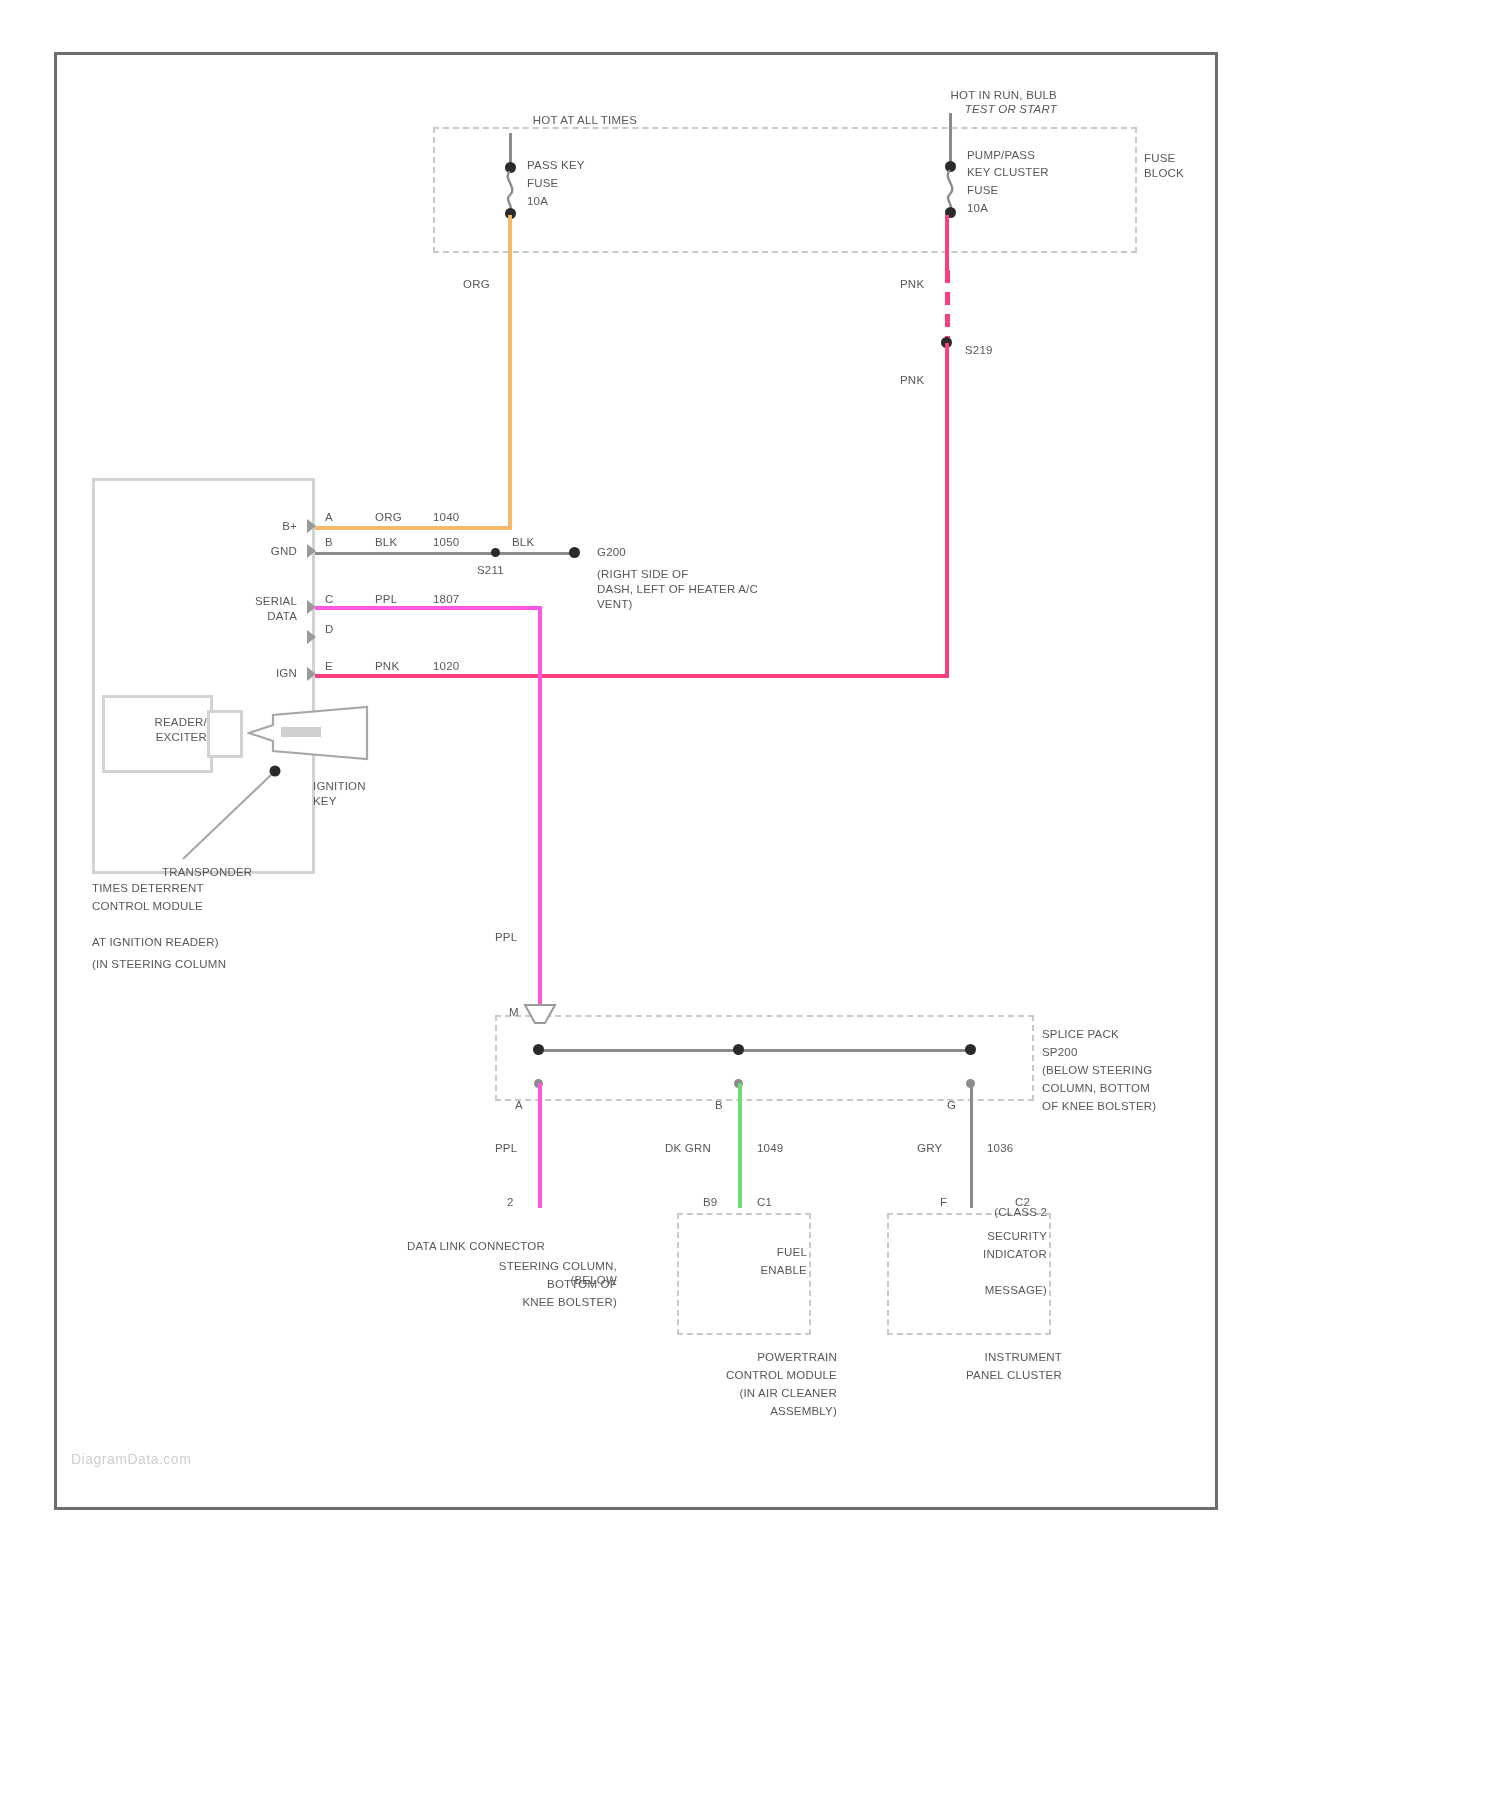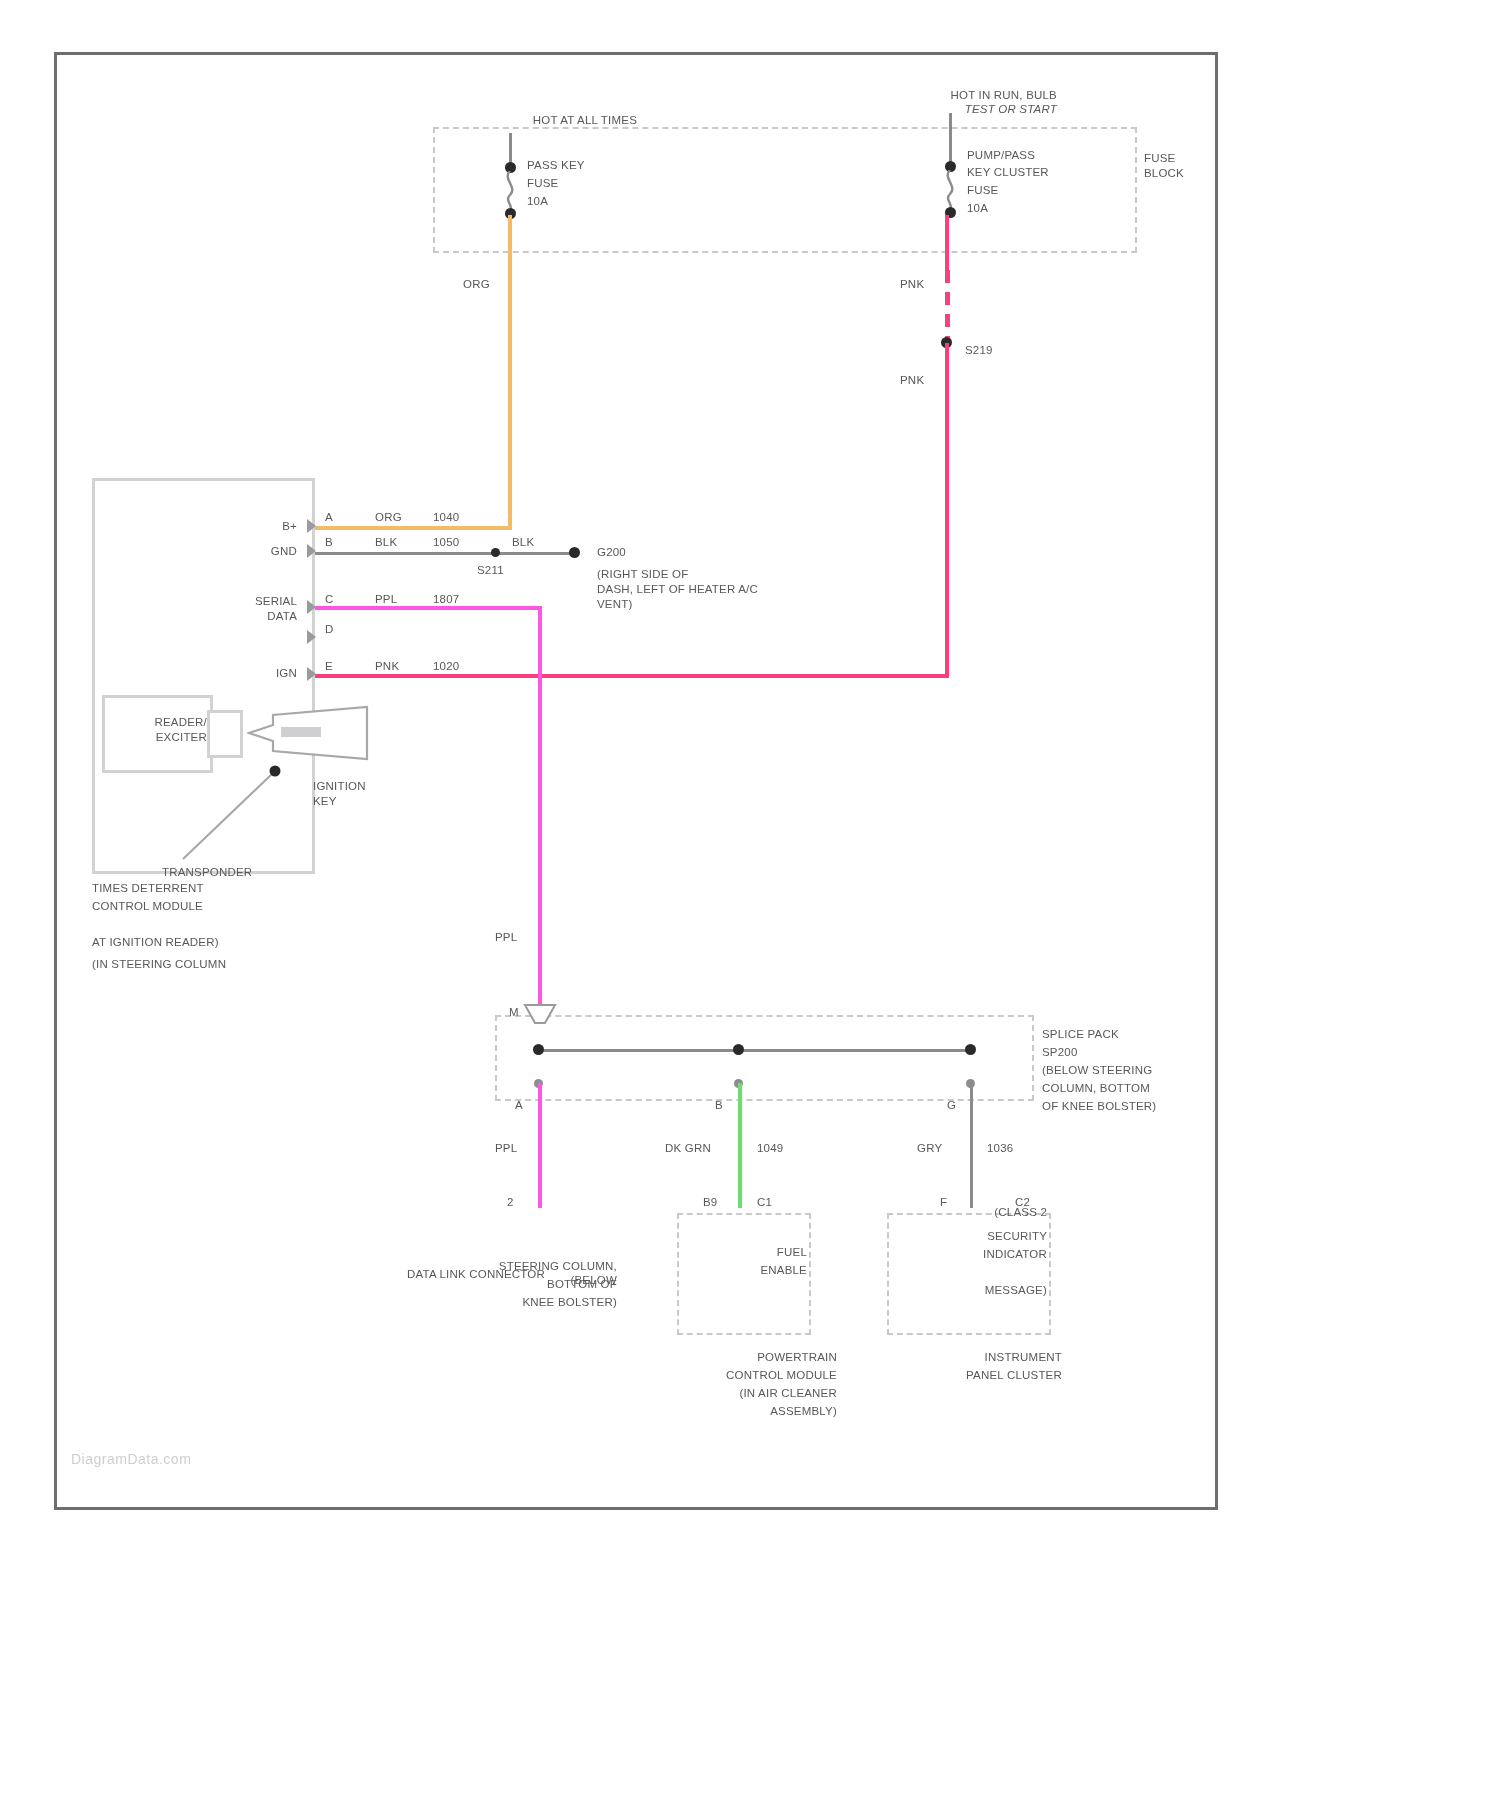--- a/index.html
+++ b/index.html
@@ -170,21 +170,21 @@
 
     <div class="lbl" style="left:985px;top:972px;">SPLICE PACK</div>
     <div class="lbl" style="left:985px;top:990px;">SP200</div>
     <div class="lbl" style="left:985px;top:1008px;">(BELOW STEERING</div>
     <div class="lbl" style="left:985px;top:1026px;">COLUMN, BOTTOM</div>
     <div class="lbl" style="left:985px;top:1044px;">OF KNEE BOLSTER)</div>
 
     <div class="wire v mag" style="left:481px;top:1028px;height:125px;"></div>
     <div class="lbl" style="left:438px;top:1086px;">PPL</div>
     <div class="lbl" style="left:450px;top:1140px;">2</div>
-    <div class="lbl" style="left:350px;top:1212px;">DATA LINK CONNECTOR</div>
+    <div class="lbl" style="left:350px;top:1184px;">DATA LINK CONNECTOR</div>
     <div class="lbl c" style="left:350px;top:1186px;width:210px;margin-top:32px;">(BELOW</div>
     <div class="lbl c" style="left:350px;top:1204px;width:210px;">STEERING COLUMN,</div>
     <div class="lbl c" style="left:350px;top:1222px;width:210px;">BOTTOM OF</div>
     <div class="lbl c" style="left:350px;top:1240px;width:210px;">KNEE BOLSTER)</div>
 
     <div class="wire v grn" style="left:681px;top:1028px;height:125px;"></div>
     <div class="lbl" style="left:608px;top:1086px;">DK GRN</div>
     <div class="lbl" style="left:700px;top:1086px;">1049</div>
     <div class="lbl" style="left:646px;top:1140px;">B9</div>
     <div class="lbl" style="left:700px;top:1140px;">C1</div>

